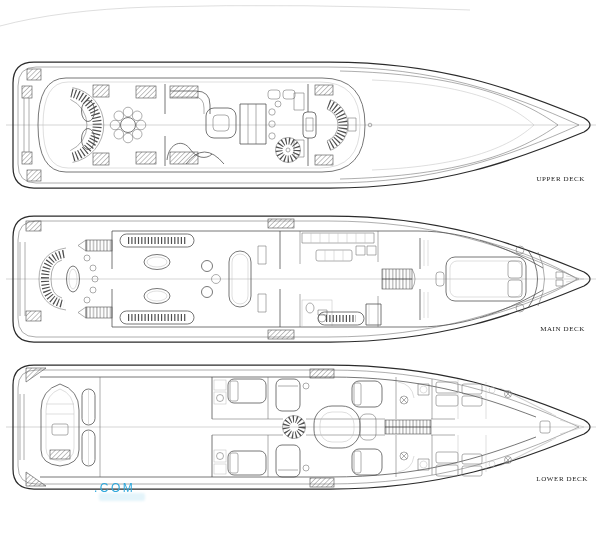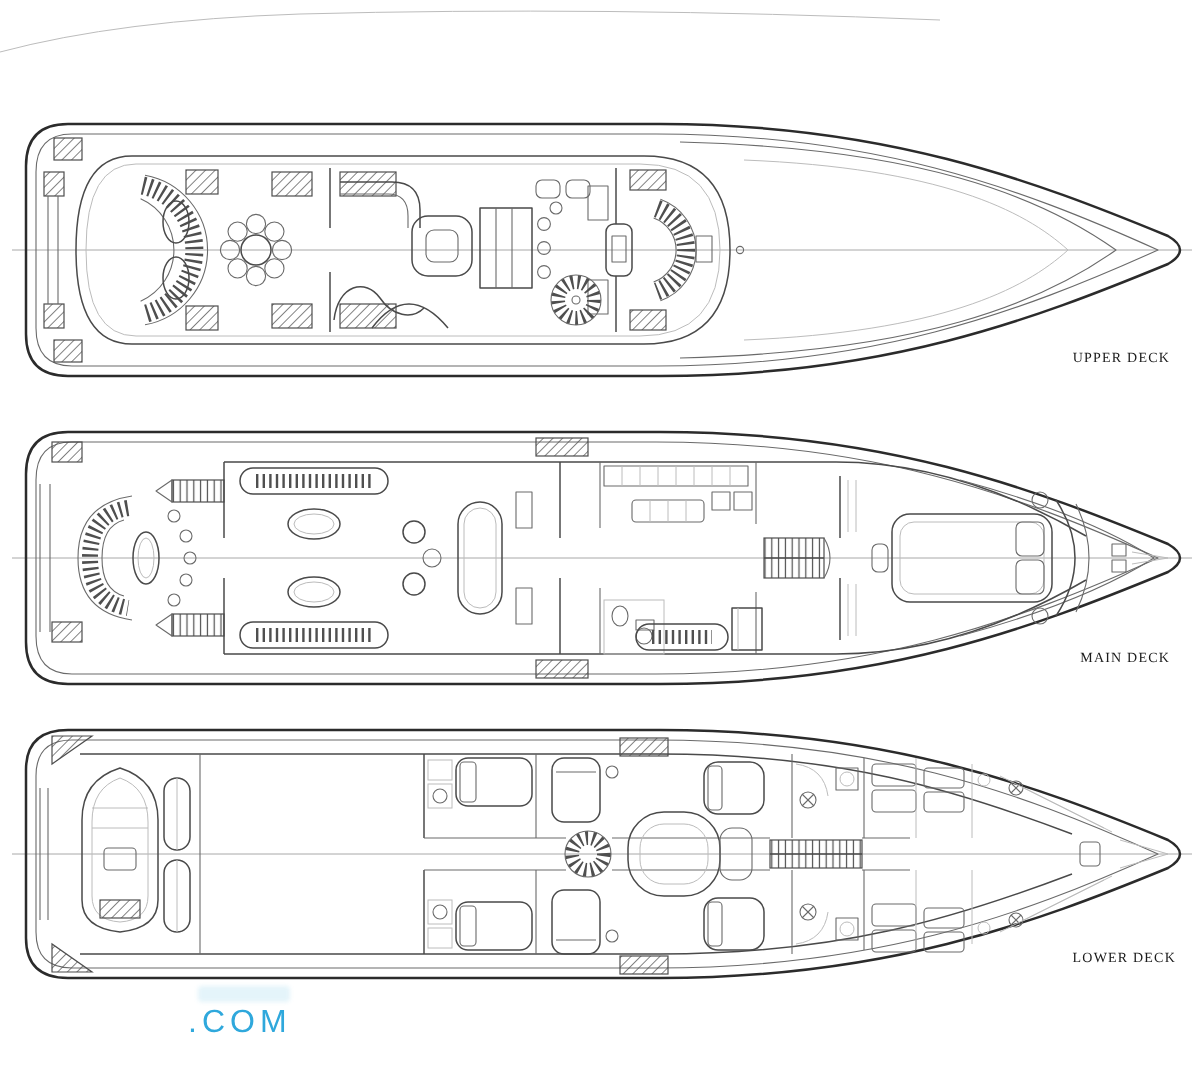--- a/index.html
+++ b/index.html
@@ -10,22 +10,22 @@
   .o  {fill:none;stroke:var(--line,#2b2b2b);stroke-width:1.25;stroke-linejoin:round;stroke-linecap:round;}
   .m  {fill:none;stroke:#4a4a4a;stroke-width:0.75;stroke-linejoin:round;}
   .s  {fill:none;stroke:#6a6a6a;stroke-width:0.55;stroke-linejoin:round;}
   .f  {fill:none;stroke:var(--line-faint,#bcbcbc);stroke-width:0.5;}
   .cl {stroke:#a8a8a8;stroke-width:0.5;}
   .band{fill:none;stroke:#4f4f4f;stroke-dasharray:1.2 2.1;}
   .hx {fill:url(#hx);stroke:#4d4d4d;stroke-width:0.6;}
   .tr {fill:url(#trv);stroke:#4d4d4d;stroke-width:0.6;}
   .deck-label{font-family:"Liberation Serif", serif;font-size:7px;letter-spacing:0.6px;
               fill:var(--label,#1b1b1b);}
-  .watermark{position:absolute;left:94px;top:503px;font-family:"Liberation Sans", sans-serif;
-             font-size:16px;letter-spacing:2.5px;color:var(--watermark,#2fa8dc);font-weight:400;}
+  .watermark{position:absolute;left:94px;top:481px;font-family:"Liberation Sans", sans-serif;
+             font-size:12px;letter-spacing:2.5px;color:var(--watermark,#2fa8dc);font-weight:400;}
   .wm-remnant{position:absolute;left:99px;top:493px;width:46px;height:8px;border-radius:2px;
               background:rgba(47,168,220,0.13);filter:blur(1px);}
 </style>
 </head>
 <body>
 
 <div class="canvas">
 <svg width="600" height="540" viewBox="0 0 600 540">
   <defs>
     <pattern id="hx" patternUnits="userSpaceOnUse" width="3.4" height="3.4" patternTransform="rotate(45)">

